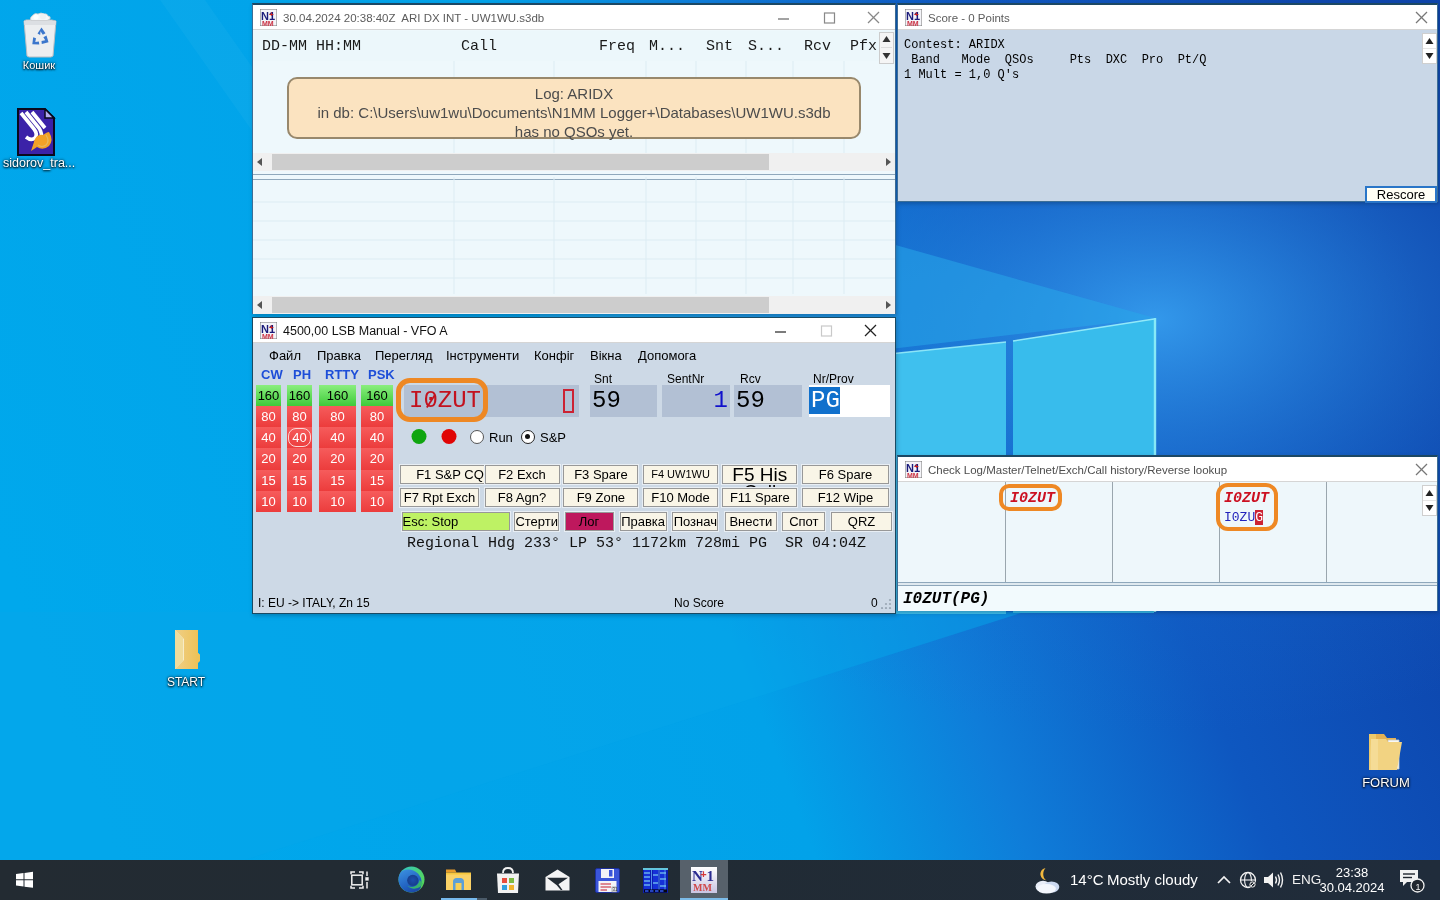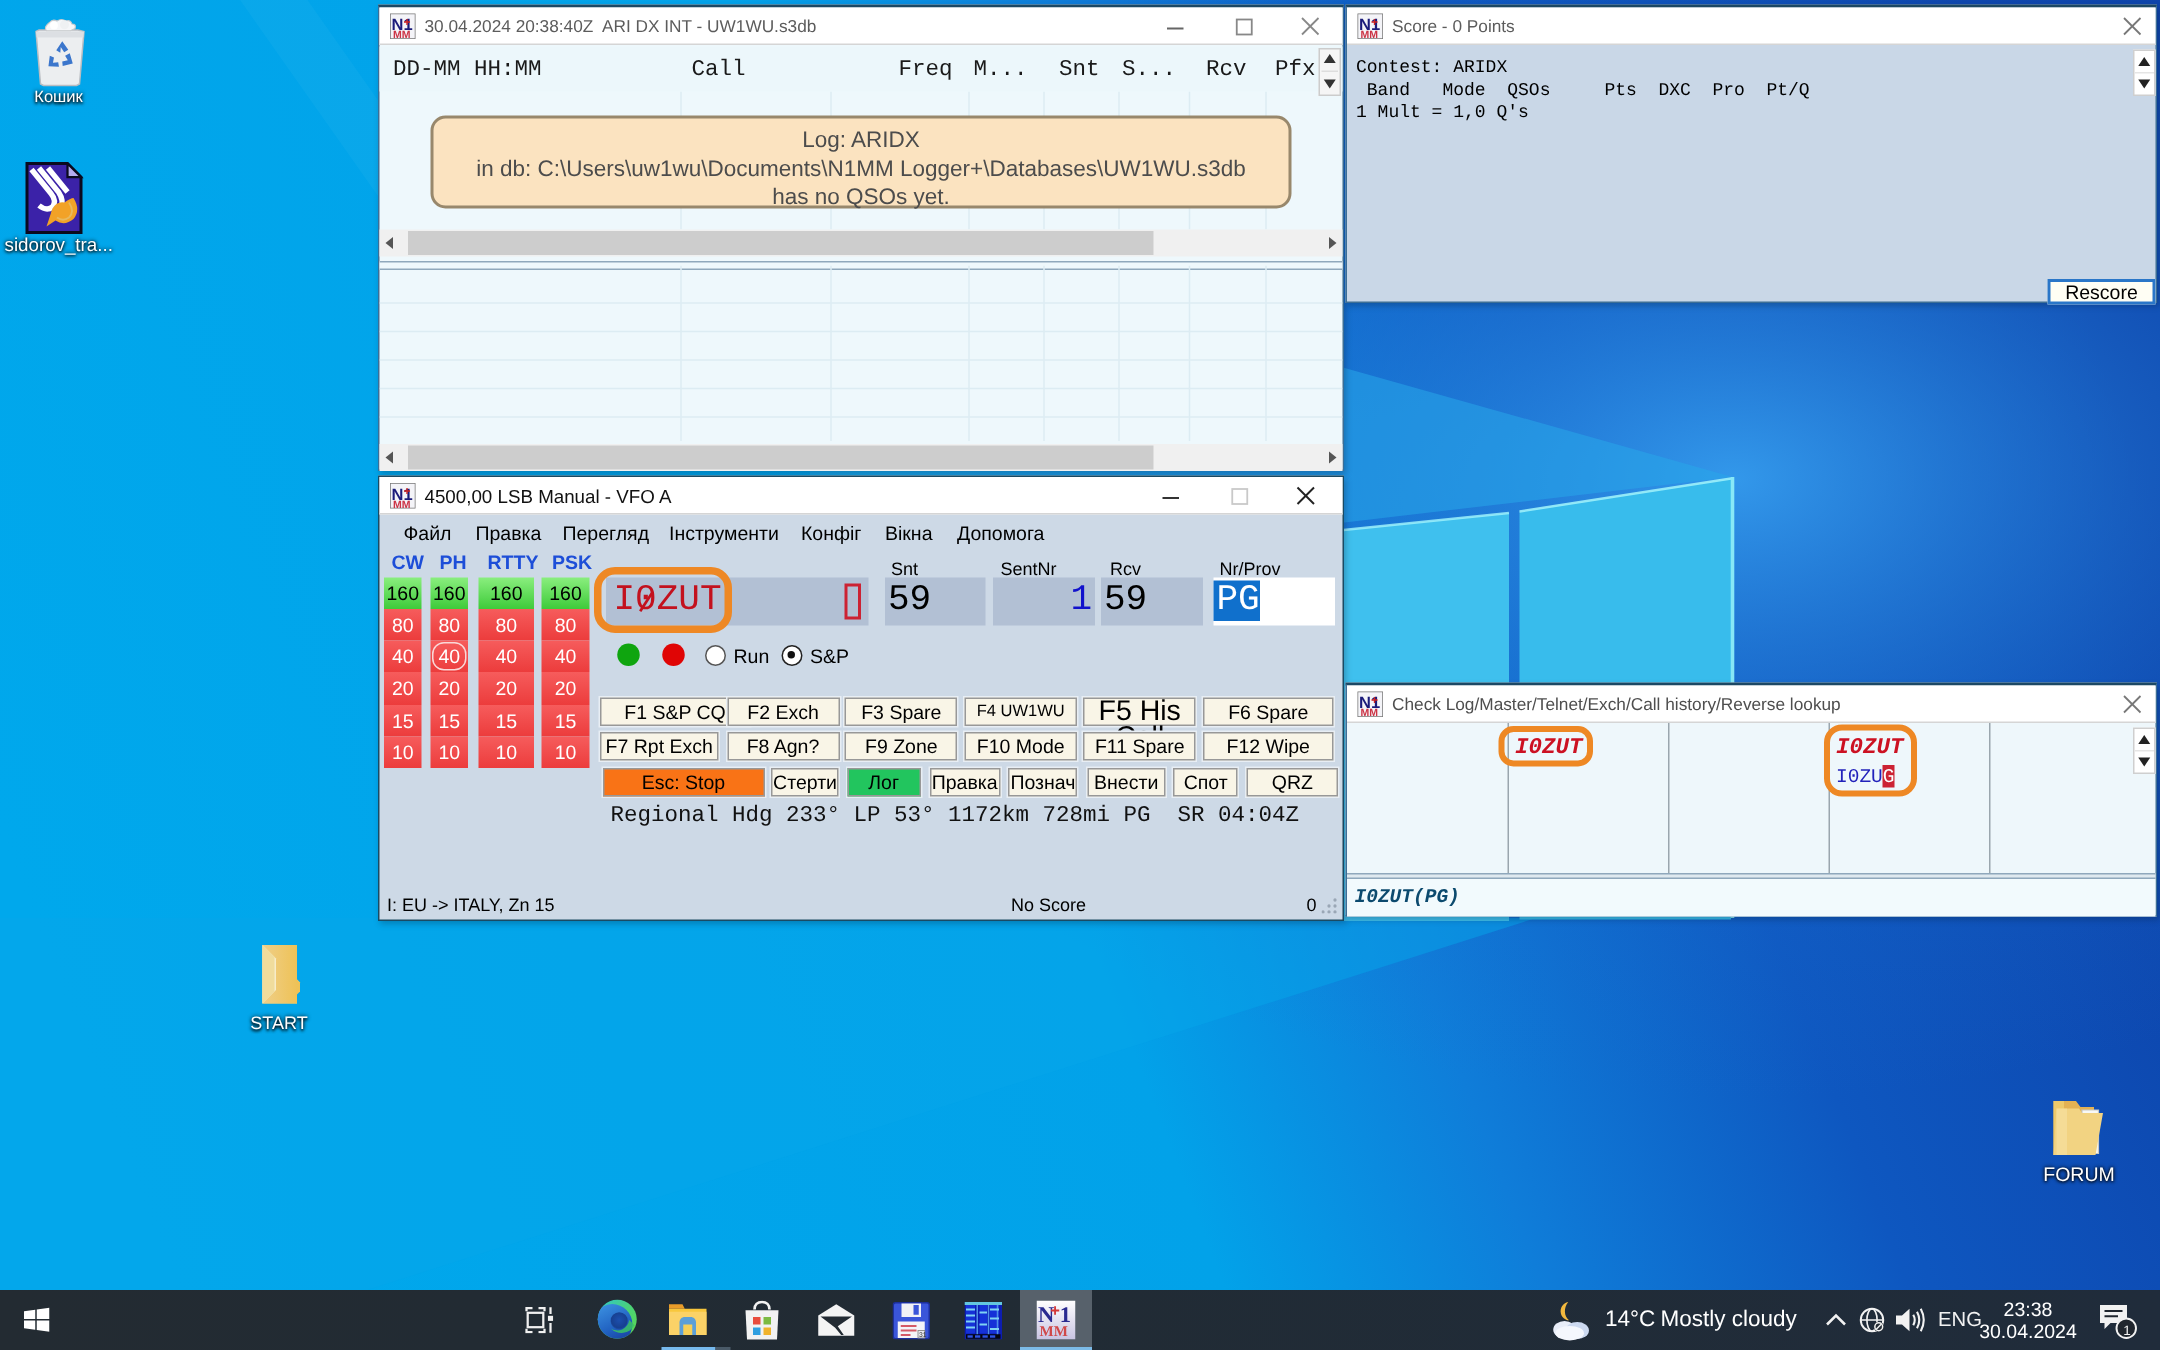--- a/index.html
+++ b/index.html
@@ -338,23 +338,23 @@
     <div class="abs" style="left:310.4px;top:147px;width:75px;background:#f9f5e7;border:1px solid #989898;box-shadow:0 0 0 1px #e8eef4;color:#000;text-align:center;font-size:13px;line-height:17px;height:19px;">F3 Spare</div>
     <div class="abs" style="left:390px;top:147px;width:75px;background:#f9f5e7;border:1px solid #989898;box-shadow:0 0 0 1px #e8eef4;color:#000;text-align:center;font-size:11px;line-height:17px;height:19px;">F4 UW1WU</div>
     <div class="abs" style="left:469.3px;top:147px;width:75px;background:#f9f5e7;border:1px solid #989898;box-shadow:0 0 0 1px #e8eef4;color:#000;text-align:center;font-size:19px;line-height:17px;height:19px;">F5 His Call</div>
     <div class="abs" style="left:549px;top:147px;width:87px;background:#f9f5e7;border:1px solid #989898;box-shadow:0 0 0 1px #e8eef4;color:#000;text-align:center;font-size:13px;line-height:17px;height:19px;">F6 Spare</div>
     <div class="abs" style="left:147px;top:169.5px;width:79px;background:#f9f5e7;border:1px solid #989898;box-shadow:0 0 0 1px #e8eef4;color:#000;text-align:center;font-size:13px;line-height:17px;height:19px;">F7 Rpt Exch</div>
     <div class="abs" style="left:231.5px;top:169.5px;width:75px;background:#f9f5e7;border:1px solid #989898;box-shadow:0 0 0 1px #e8eef4;color:#000;text-align:center;font-size:13px;line-height:17px;height:19px;">F8 Agn?</div>
     <div class="abs" style="left:310.4px;top:169.5px;width:75px;background:#f9f5e7;border:1px solid #989898;box-shadow:0 0 0 1px #e8eef4;color:#000;text-align:center;font-size:13px;line-height:17px;height:19px;">F9 Zone</div>
     <div class="abs" style="left:390px;top:169.5px;width:75px;background:#f9f5e7;border:1px solid #989898;box-shadow:0 0 0 1px #e8eef4;color:#000;text-align:center;font-size:13px;line-height:17px;height:19px;">F10 Mode</div>
     <div class="abs" style="left:469.3px;top:169.5px;width:75px;background:#f9f5e7;border:1px solid #989898;box-shadow:0 0 0 1px #e8eef4;color:#000;text-align:center;font-size:13px;line-height:17px;height:19px;">F11 Spare</div>
     <div class="abs" style="left:549px;top:169.5px;width:87px;background:#f9f5e7;border:1px solid #989898;box-shadow:0 0 0 1px #e8eef4;color:#000;text-align:center;font-size:13px;line-height:17px;height:19px;">F12 Wipe</div>
-    <div class="abs" style="left:148.6px;top:193.5px;width:108px;background:#f97316;border:1px solid #989898;box-shadow:0 0 0 1px #e8eef4;color:#000;text-align:center;font-size:13px;line-height:17px;height:19px;">Esc: Stop</div>
+    <div class="abs" style="left:148.6px;top:193.5px;width:108px;background:#bef264;border:1px solid #989898;box-shadow:0 0 0 1px #e8eef4;color:#000;font-size:13px;line-height:17px;height:19px;">Esc: Stop</div>
     <div class="abs" style="left:261.4px;top:193.5px;width:44.5px;background:#f9f5e7;border:1px solid #989898;box-shadow:0 0 0 1px #e8eef4;color:#000;text-align:center;font-size:13px;line-height:17px;height:19px;">Стерти</div>
-    <div class="abs" style="left:311.6px;top:193.5px;width:49px;background:#22c55e;border:1px solid #989898;box-shadow:0 0 0 1px #e8eef4;color:#000;text-align:center;font-size:13px;line-height:17px;height:19px;">Лог</div>
+    <div class="abs" style="left:311.6px;top:193.5px;width:49px;background:#be185d;border:1px solid #989898;box-shadow:0 0 0 1px #e8eef4;color:#000;text-align:center;font-size:13px;line-height:17px;height:19px;">Лог</div>
     <div class="abs" style="left:366.6px;top:193.5px;width:47px;background:#f9f5e7;border:1px solid #989898;box-shadow:0 0 0 1px #e8eef4;color:#000;text-align:center;font-size:13px;line-height:17px;height:19px;">Правка</div>
     <div class="abs" style="left:419.3px;top:193.5px;width:46px;background:#f9f5e7;border:1px solid #989898;box-shadow:0 0 0 1px #e8eef4;color:#000;text-align:center;font-size:13px;line-height:17px;height:19px;">Познач</div>
     <div class="abs" style="left:471.8px;top:193.5px;width:52px;background:#f9f5e7;border:1px solid #989898;box-shadow:0 0 0 1px #e8eef4;color:#000;text-align:center;font-size:13px;line-height:17px;height:19px;">Внести</div>
     <div class="abs" style="left:529.3px;top:193.5px;width:43px;background:#f9f5e7;border:1px solid #989898;box-shadow:0 0 0 1px #e8eef4;color:#000;text-align:center;font-size:13px;line-height:17px;height:19px;">Спот</div>
     <div class="abs" style="left:578.1px;top:193.5px;width:61px;background:#f9f5e7;border:1px solid #989898;box-shadow:0 0 0 1px #e8eef4;color:#000;text-align:center;font-size:13px;line-height:17px;height:19px;">QRZ</div>
   </div>
 
   <div class="abs mono" style="left:154px;top:216.5px;font-size:15px;color:#111;">Regional Hdg 233° LP 53° 1172km 728mi PG&nbsp; SR 04:04Z</div>
 
   <div class="abs" style="left:0;top:278px;width:640px;height:15px;font-size:12px;color:#000;">
@@ -407,21 +407,21 @@
   <div class="abs" style="left:524px;top:28px;width:15px;height:31px;background:#fff;border:1px solid #cfcfcf;">
     <svg width="13" height="29">
           <polygon points="6.5,4 10.5,10 2.5,10" fill="#222"></polygon>
           <rect x="0" y="14" width="13" height="1" fill="#e5e5e5"></rect>
           <polygon points="6.5,25 10.5,19 2.5,19" fill="#222"></polygon>
         </svg>
   </div>
 
   <div class="abs" style="left:0;top:125px;width:539px;height:4px;background:#dfe9ef;border-top:1px solid #8fa8bc;border-bottom:1px solid #8fa8bc;"></div>
   <div class="abs" style="left:0;top:129px;width:539px;height:25px;background:#f2fafd;">
-    <div class="abs mono" style="left:5px;top:4px;font-size:13px;font-weight:bold;font-style:italic;color:#0c4a6e;">I0ZUT(PG)</div>
+    <div class="abs mono" style="left:5px;top:4px;font-size:16px;font-weight:bold;font-style:italic;color:#000000;">I0ZUT(PG)</div>
   </div>
 </div>
 
 <div class="abs" id="taskbar" style="left:0;top:860px;width:1440px;height:40px;background:linear-gradient(90deg,#232b32 0%,#212b34 45%,#202c3b 100%);">
 
   <svg class="abs" style="left:16px;top:11px;" width="17" height="18" viewBox="0 0 17 18">
     <g fill="#fff">
           <path d="M0 3.1 L7.5 2.1 L7.5 8.3 L0 8.3 Z"></path>
           <path d="M8.5 1.95 L17 0.8 L17 8.3 L8.5 8.3 Z"></path>
           <path d="M0 9.3 L7.5 9.3 L7.5 15.5 L0 14.5 Z"></path>

